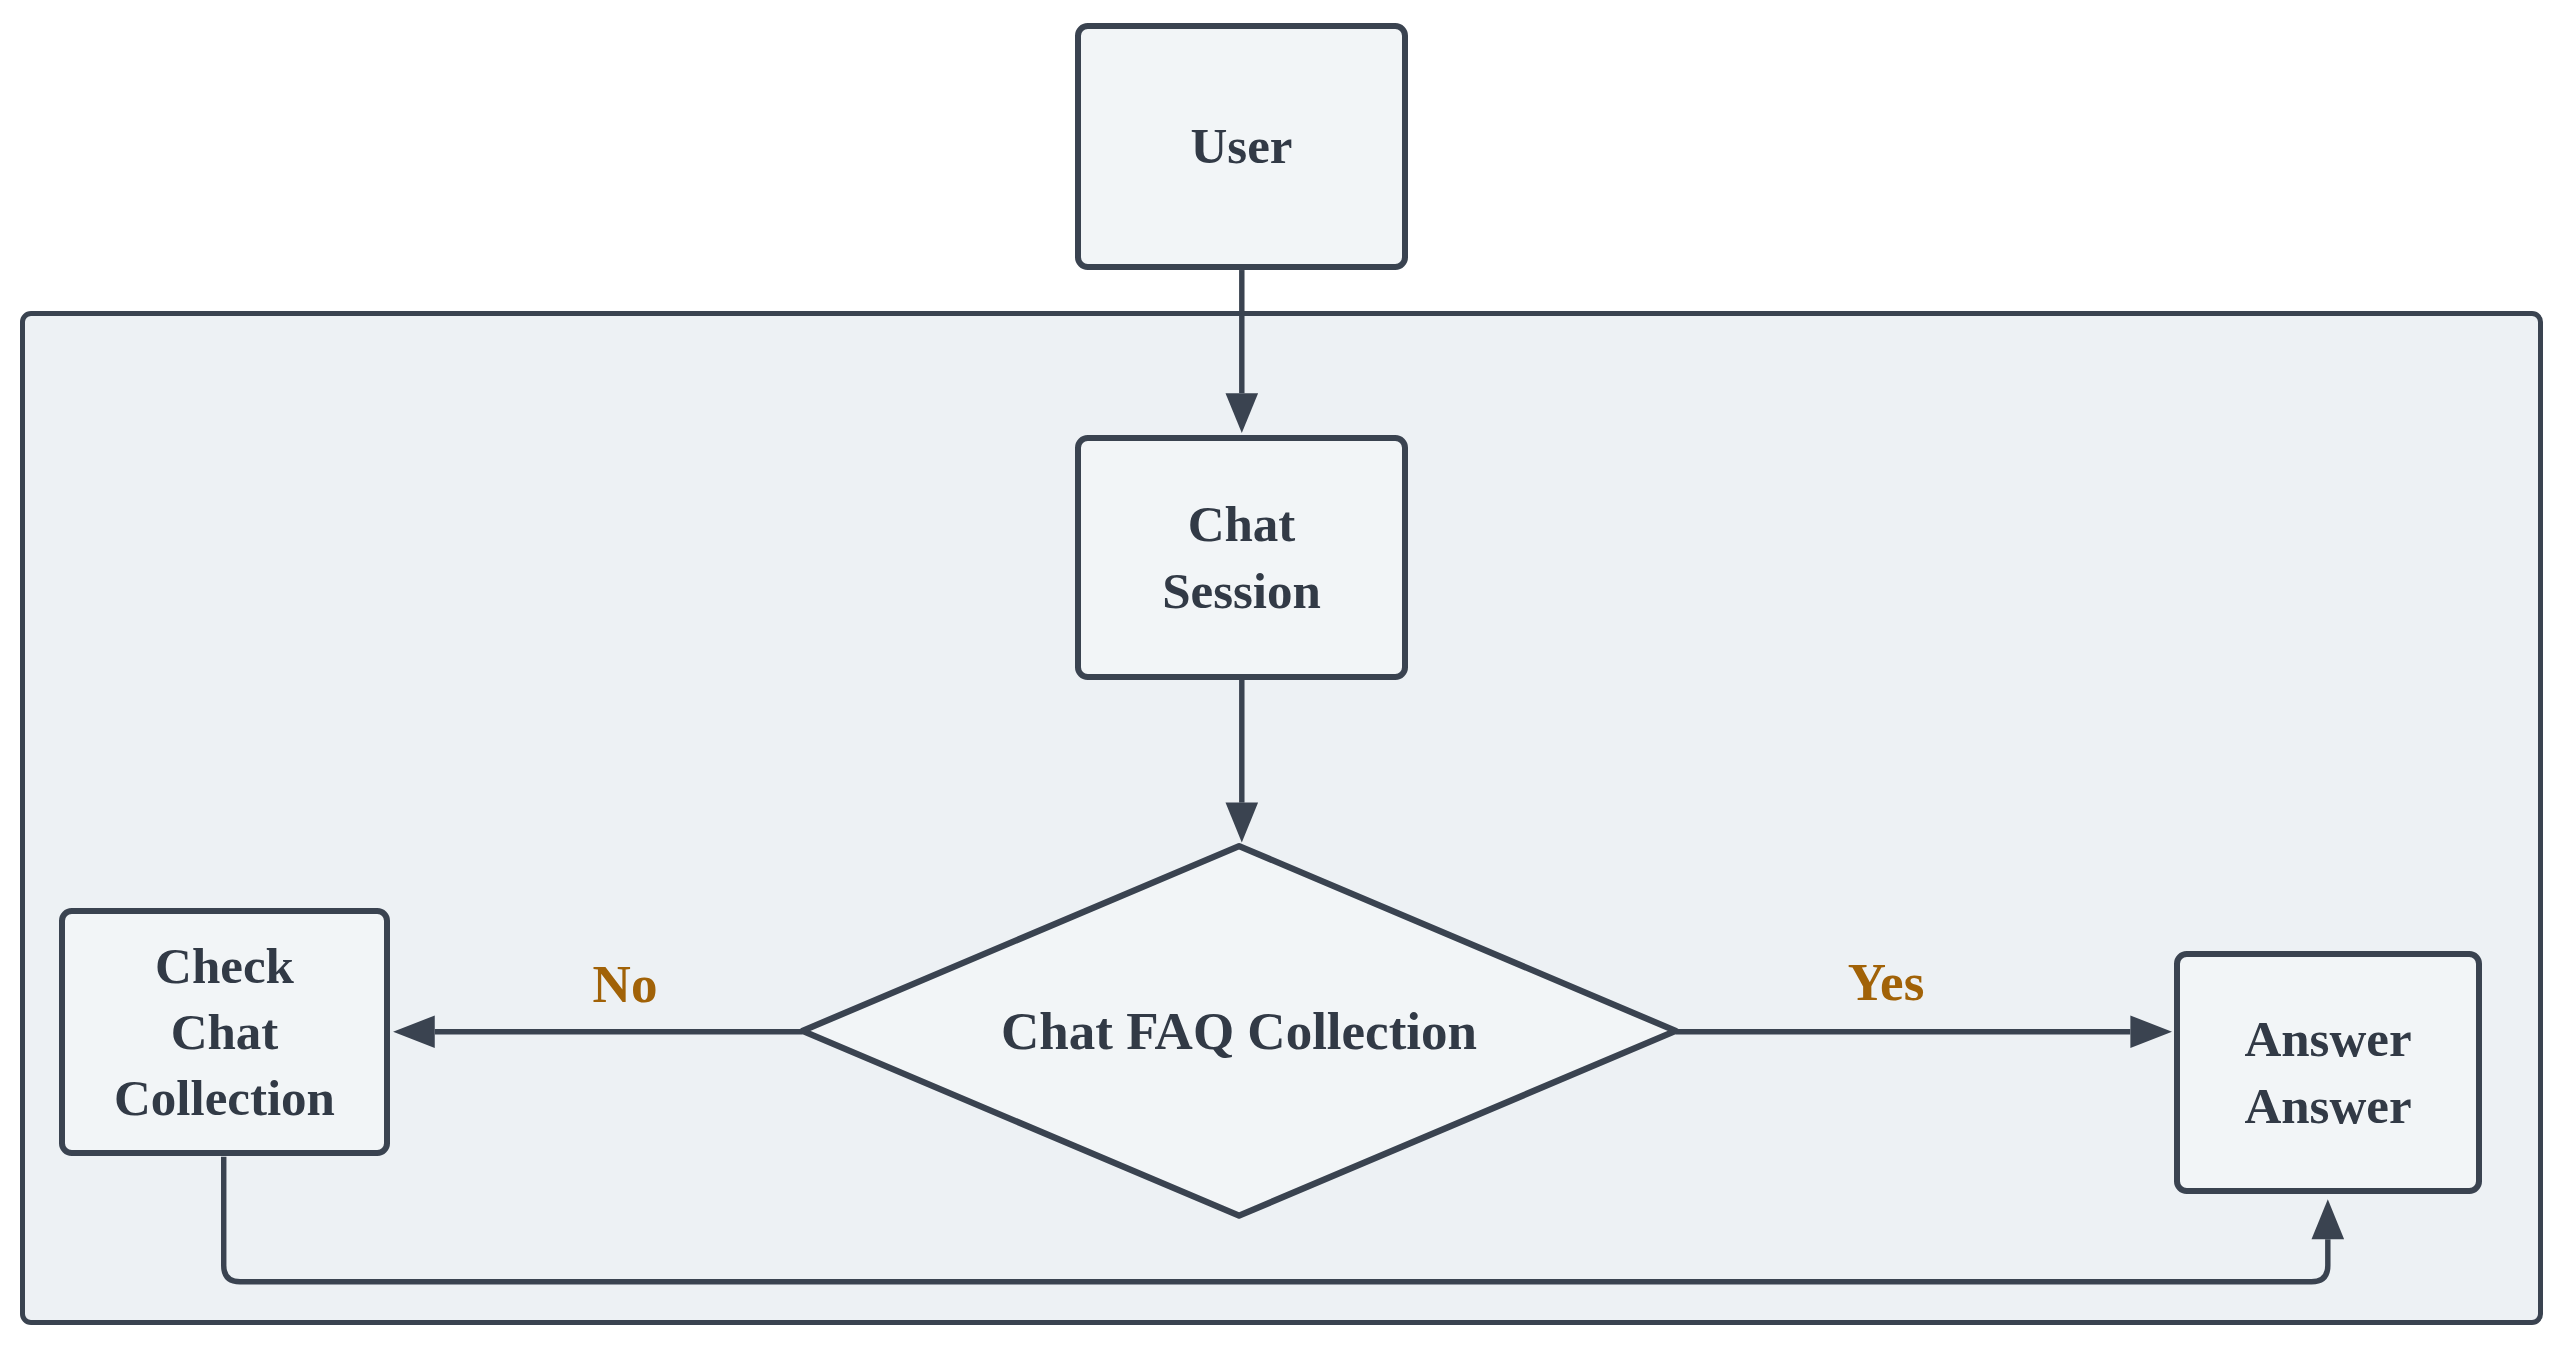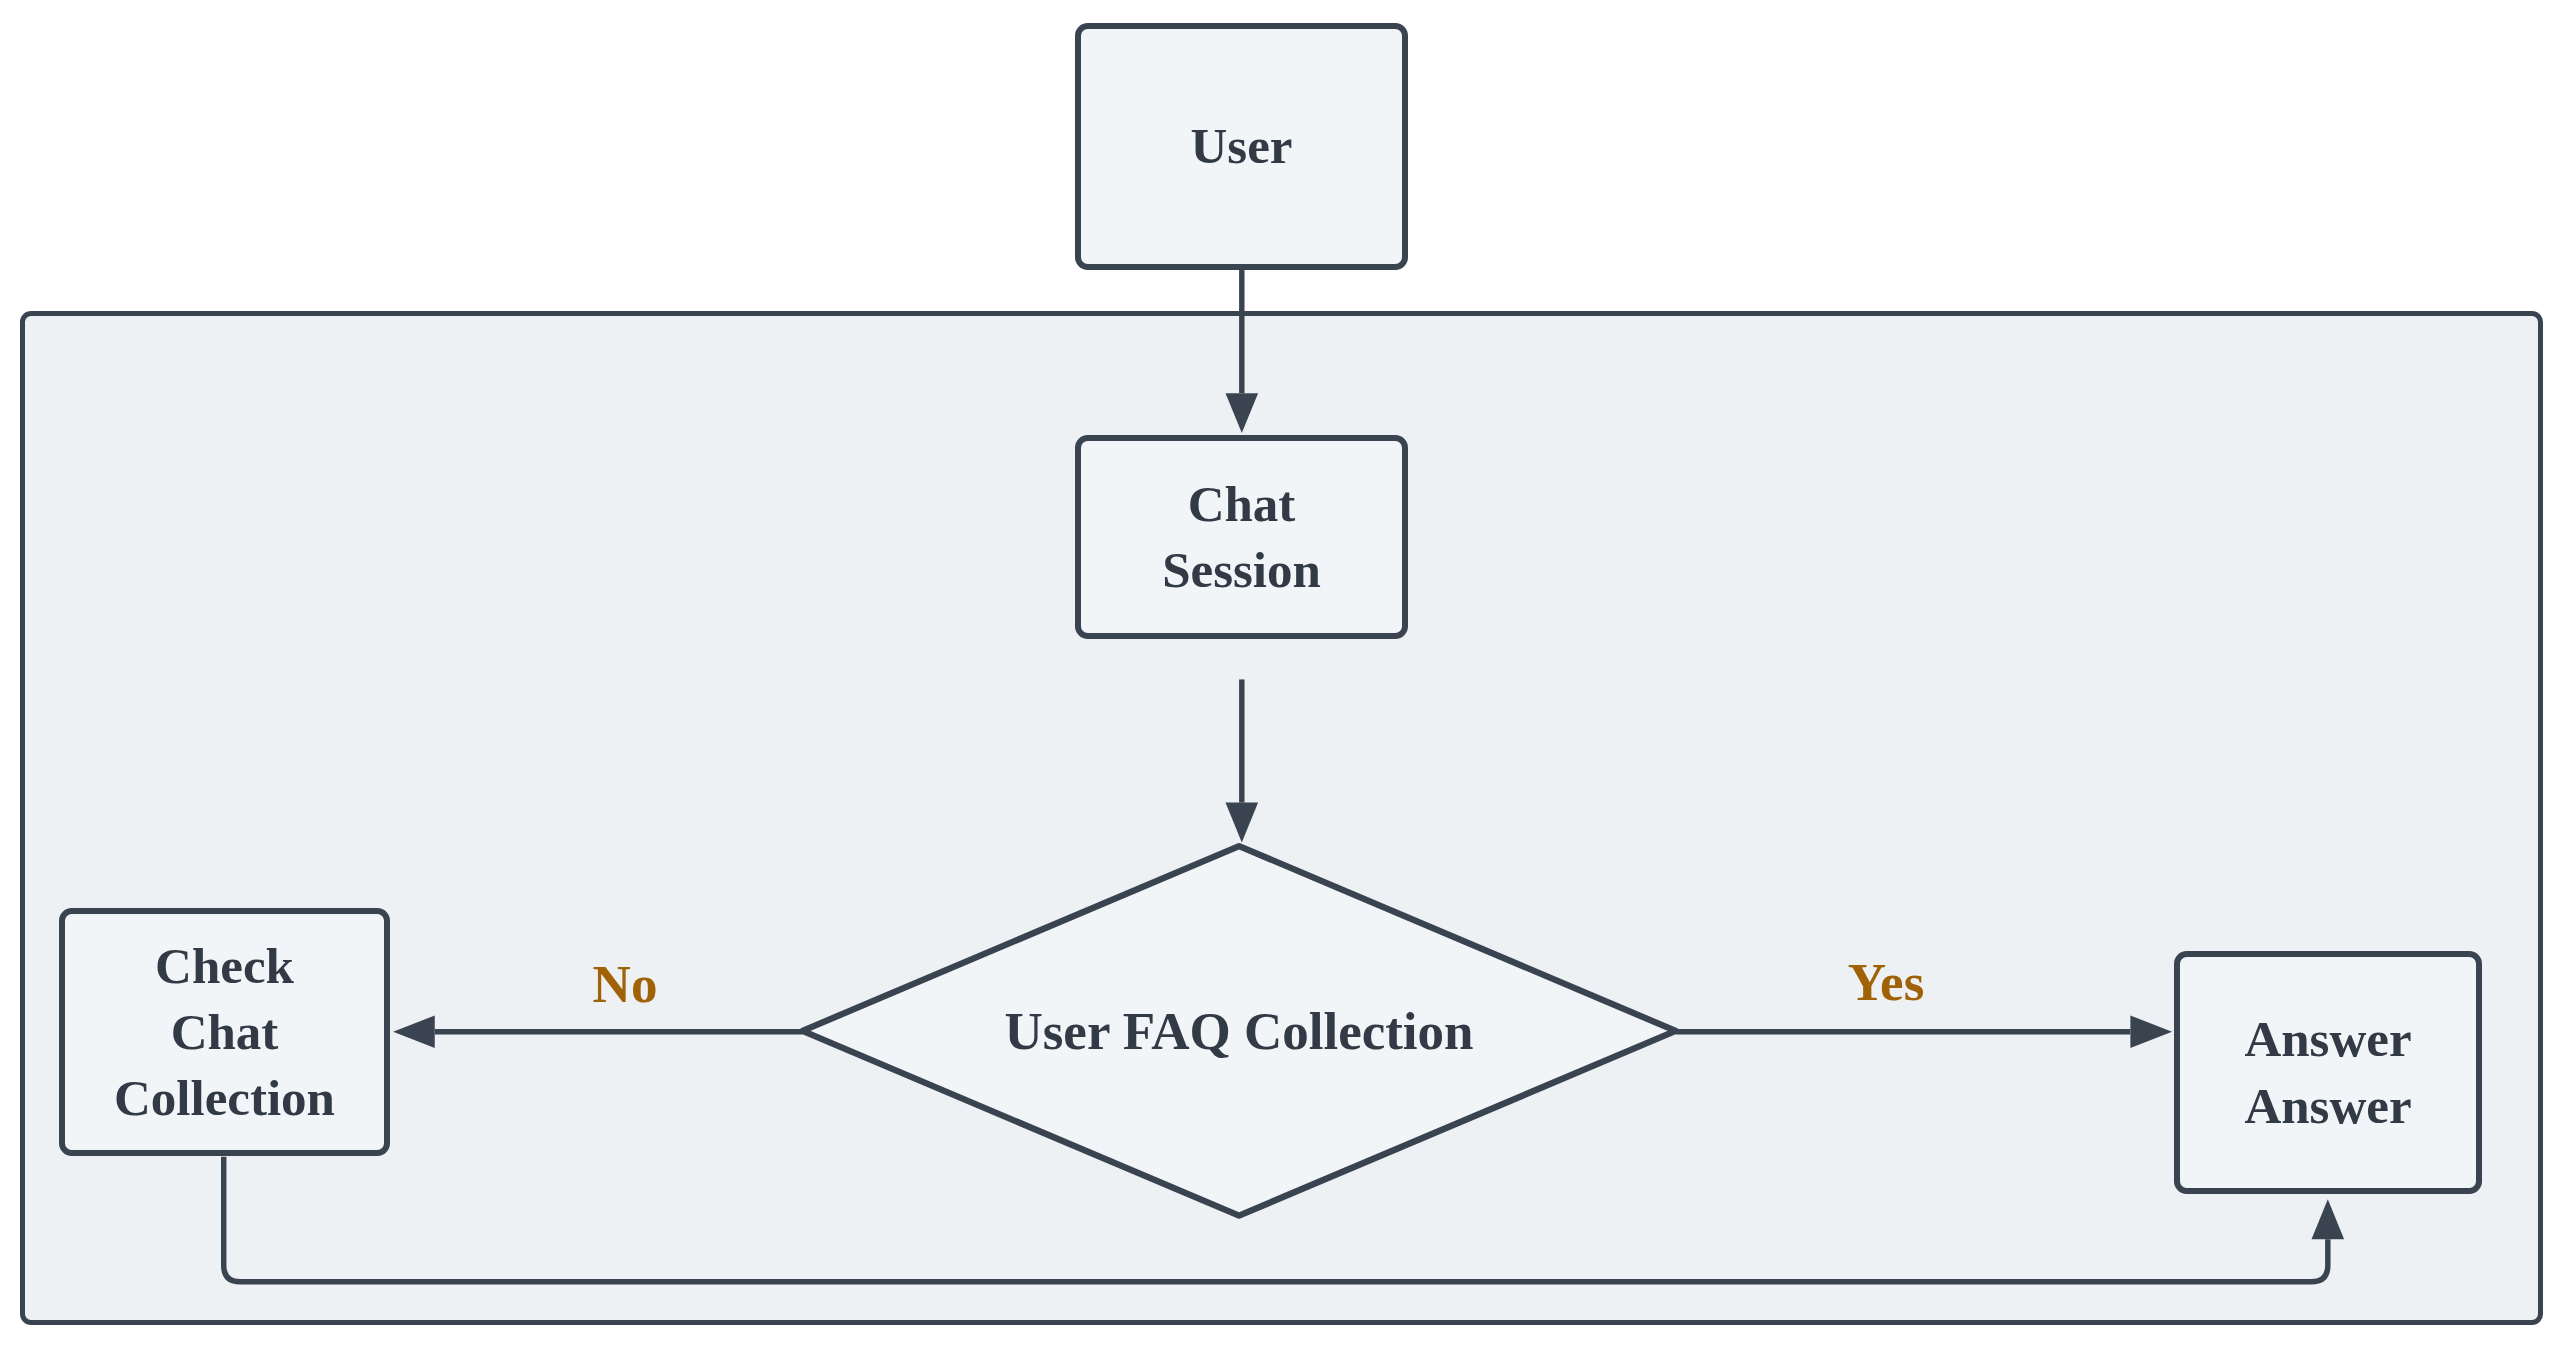--- a/index.html
+++ b/index.html
@@ -45,21 +45,21 @@
     align-items: center;
     justify-content: center;
     text-align: center;
     color: #323a46;
     font-weight: 700;
     font-size: 51px;
     line-height: 1.3;
   }
   .node .label { max-width: 80%; }
   .node-user           { left: 1075px; top: 22.6px;   width: 333px; height: 247px; }
-  .node-chat-session   { left: 1075px; top: 435px;  width: 333px; height: 204px; }
+  .node-chat-session   { left: 1075px; top: 435px;  width: 333px; height: 245px; }
   .node-check-other    { left: 59px;   top: 908px; width: 331px; height: 248px; }
   .node-provide-answer { left: 2174px; top: 951px; width: 308px; height: 243px; }
   .diamond-label {
     position: absolute;
     left: 1239px;
     top: 1031px;
     transform: translate(-50%, -50%);
     width: 815px;
     text-align: center;
     color: #323a46;
@@ -126,19 +126,19 @@
   </div>
 
   <div class="node node-check-other">
     <span class="label">Check Chat Collection</span>
   </div>
 
   <div class="node node-provide-answer">
     <span class="label">Answer Answer</span>
   </div>
 
-  <div class="diamond-label">User FAQ Collection</div>
+  <div class="diamond-label">Chat FAQ Collection</div>
 
   <div class="edge-label edge-label-no">No</div>
   <div class="edge-label edge-label-yes">Yes</div>
 
 </div>
 
 
 </body></html>

